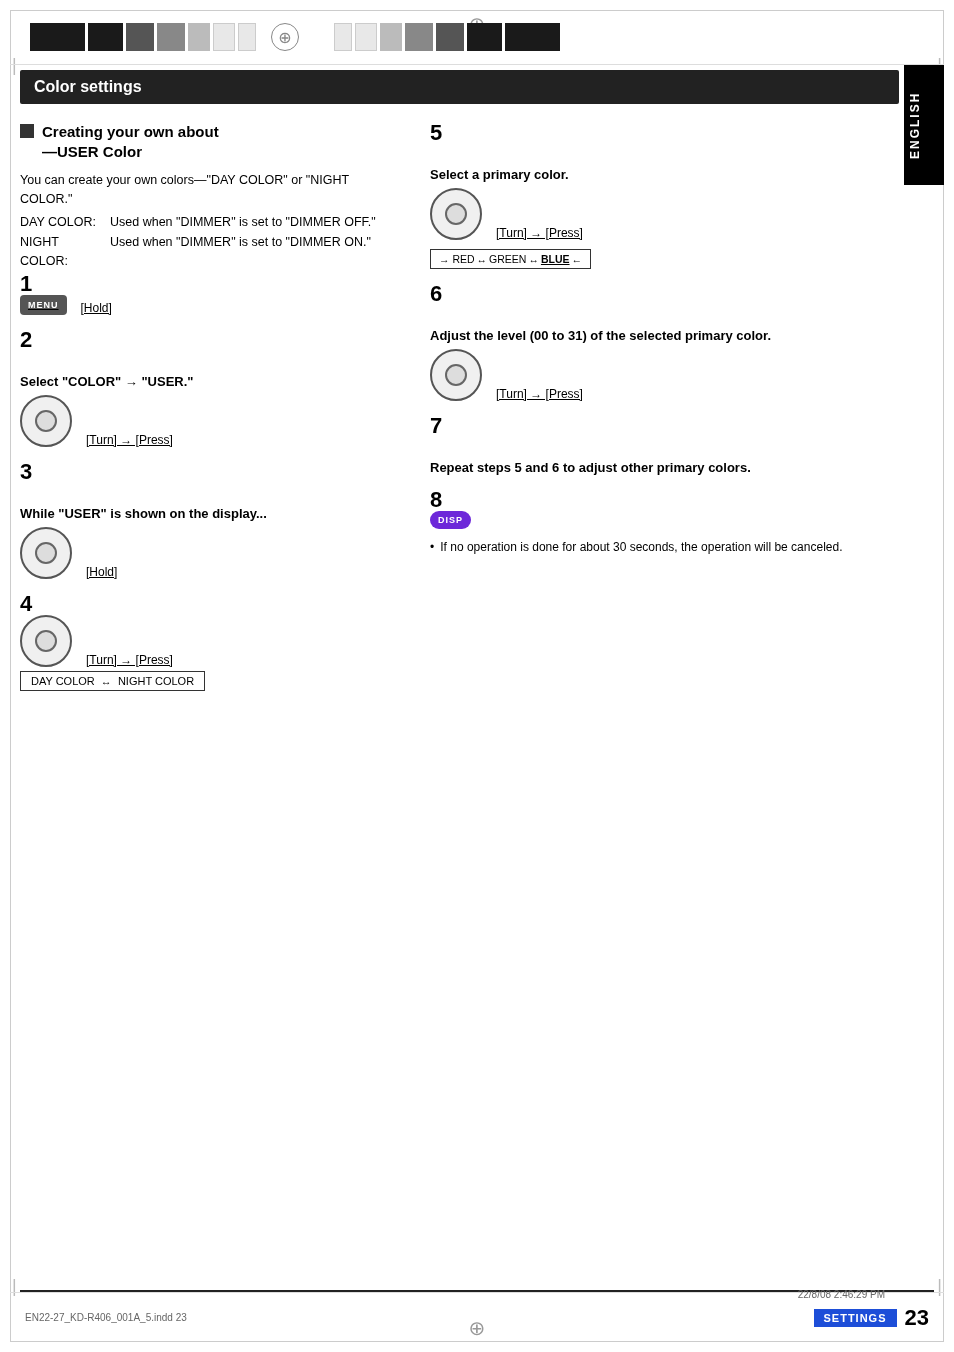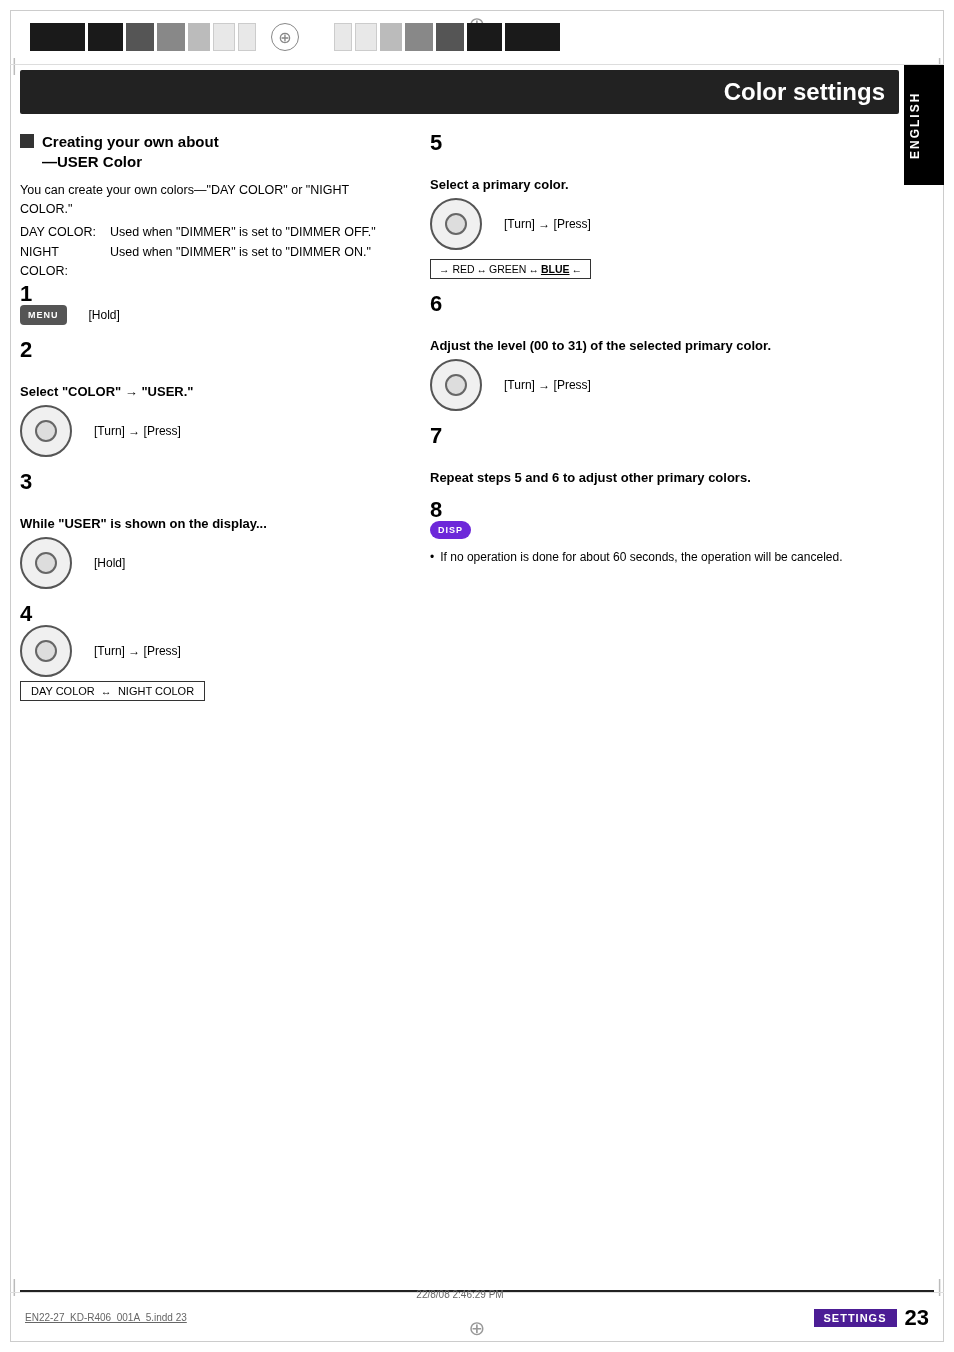--- a/index.html
+++ b/index.html
@@ -86,25 +86,24 @@
       border-top: 1px solid #ddd;
       display: flex;
       align-items: center;
       justify-content: space-between;
       padding: 0 15px;
     }
 
     .bottom-left-text {
       font-size: 10px;
       color: #666;
-      text-decoration: underline;
     }
 
     .bottom-settings-badge {
-      background: #4c1d95;
+      background: #1d4ed8;
       color: #fff;
       font-size: 11px;
       font-weight: bold;
       padding: 3px 10px;
       letter-spacing: 1px;
     }
 
     .bottom-page-num {
       font-size: 22px;
       font-weight: bold;
@@ -122,26 +121,25 @@
       top: 70px;
       left: 20px;
       right: 55px;
       bottom: 65px;
     }
 
     
     .title-bar {
       background: #222;
       color: #fff;
-      font-size: 24px;
+      font-size: 16px;
       font-weight: bold;
       padding: 8px 14px;
       margin-bottom: 18px;
       border-radius: 2px;
-      text-align: right;
     }
 
     
     .two-col {
       display: flex;
       gap: 30px;
     }
 
     .col-left {
       flex: 0 0 380px;
@@ -202,23 +200,24 @@
 
     .step-label {
       font-size: 13px;
       font-weight: bold;
       margin-bottom: 6px;
       margin-top: 23px;
     }
 
     .step-inline {
       display: flex;
-      align-items: center;
-      gap: 12px;
+      align-items: flex-end;
+      gap: 4px;
       margin-bottom: 4px;
+      text-decoration: underline;
     }
 
     
     .knob {
       width: 52px; height: 52px;
       border-radius: 50%;
       border: 2px solid #555;
       background: #f0f0f0;
       display: flex; align-items: center; justify-content: center;
       flex-shrink: 0;
@@ -377,21 +376,21 @@
 
 <div class="bottom-strip">
   <div class="bottom-left-text">EN22-27_KD-R406_001A_5.indd   23</div>
   <div class="bottom-right-area">
     <div class="bottom-settings-badge">SETTINGS</div>
     <div class="bottom-page-num">23</div>
   </div>
 </div>
 
 <div style="position:absolute;bottom:60px;left:20px;right:20px;height:2px;background:#222;"></div>
-<div style="position:absolute;bottom:52px;left:20px;right:54px;font-size:10px;color:#666;text-align:center;">22/8/08   2:46:29 PM</div>
+<div style="position:absolute;bottom:52px;left:20px;right:69px;font-size:10px;color:#666;text-align:right;">22/8/08   2:46:29 PM</div>
 
 <div class="main-content">
 
   <div class="title-bar">Color settings</div>
 
   <div class="two-col">
 
     <div class="col-left">
 
       <div class="section-heading">
@@ -488,20 +487,20 @@
         <div class="step-label">Repeat steps 5 and 6 to adjust other primary colors.</div>
       </div>
 
       <div class="step">
         <div class="step-number">8</div>
         <div>
           <div class="disp-btn">DISP</div>
         </div>
         <div class="bullet-item">
           <span class="bullet-dot">•</span>
-          <span>If no operation is done for about 60 seconds, the operation will be canceled.</span>
+          <span>If no operation is done for about 30 seconds, the operation will be canceled.</span>
         </div>
       </div>
 
     </div>
 
   </div>
 </div>
 
 </body></html>

